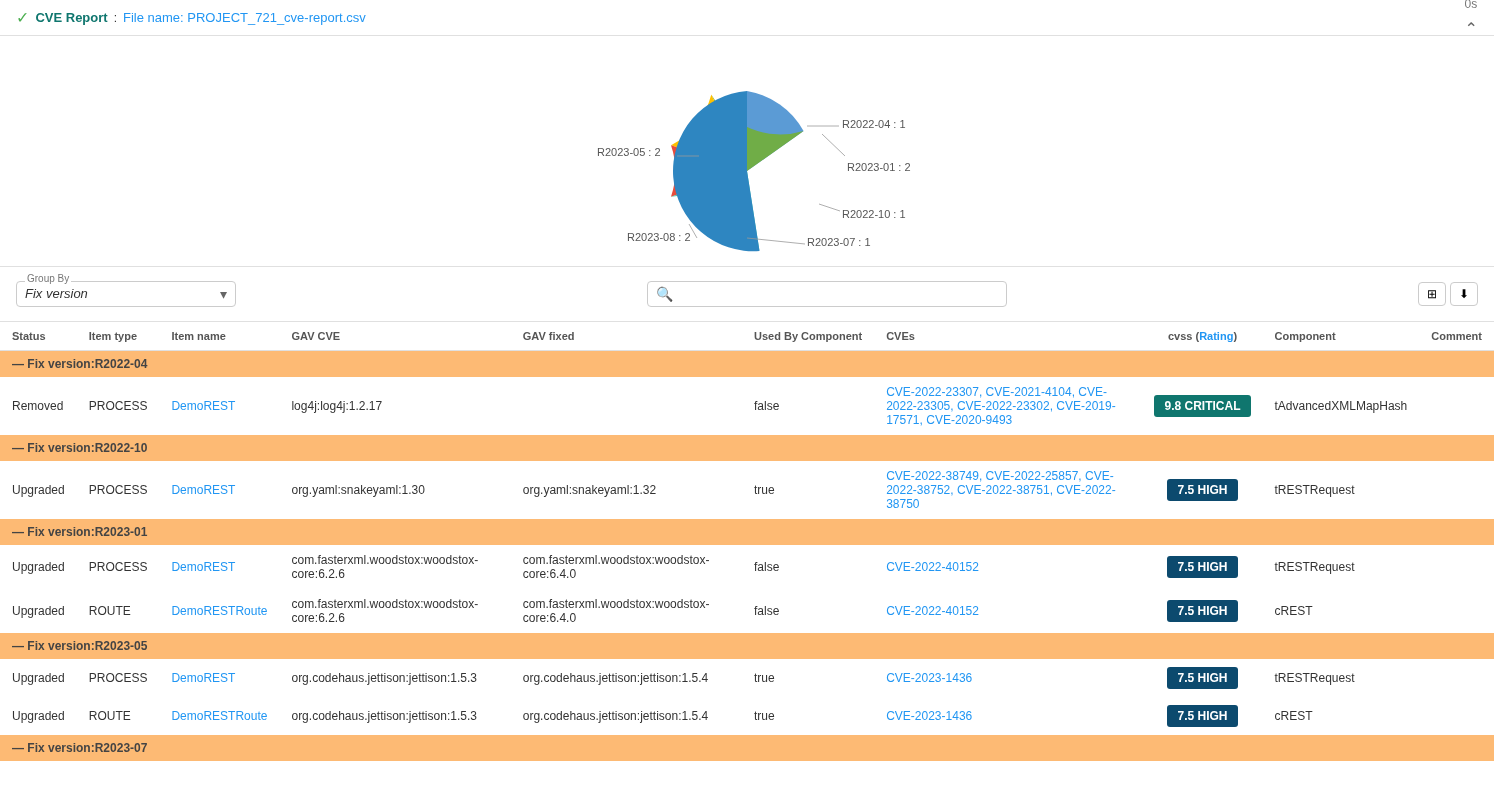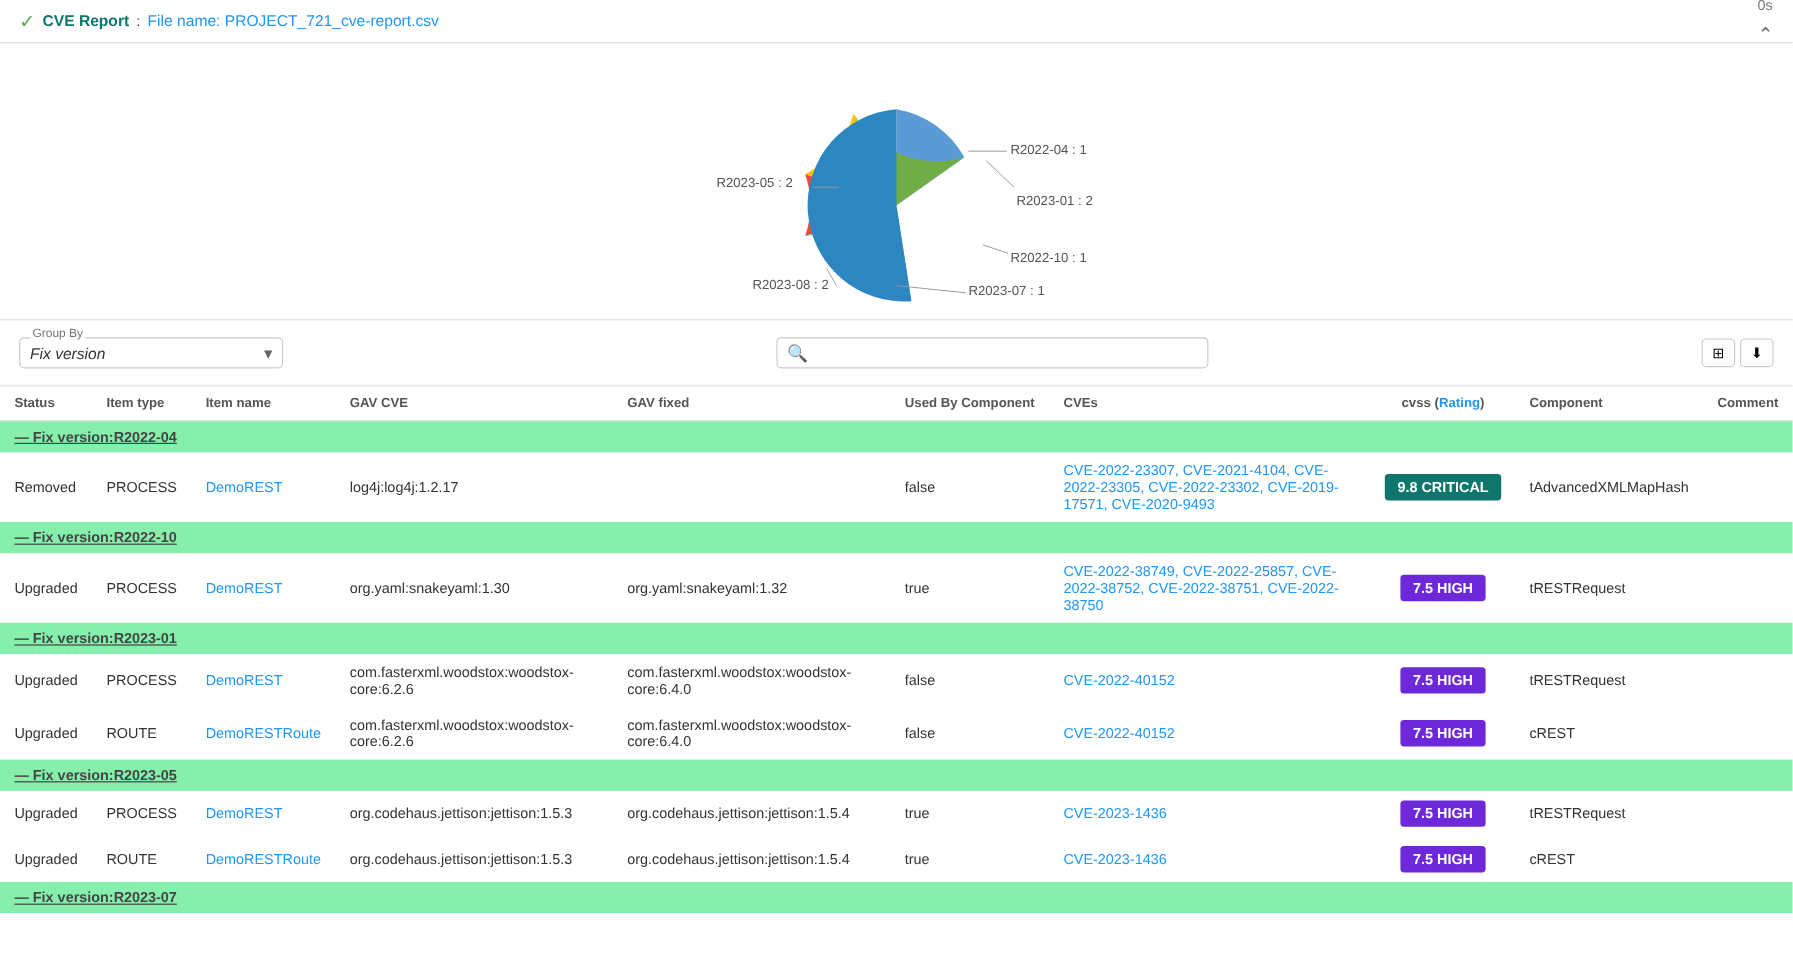--- a/index.html
+++ b/index.html
@@ -25,21 +25,21 @@
     }
     .chart-container { position: relative; width: 420px; height: 200px; }
 
     
     .controls-area {
       display: flex; align-items: center; justify-content: space-between;
       padding: 14px 16px; border-bottom: 1px solid #e0e0e0;
     }
     .group-by-container {
       border: 1px solid #ccc; border-radius: 4px; padding: 4px 8px;
-      width: 220px; display: flex; align-items: flex-end; justify-content: space-between;
+      width: 220px; display: flex; align-items: flex-start; justify-content: space-between;
       position: relative;
     }
     .group-by-label {
       position: absolute; top: -9px; left: 8px; background: #fff;
       font-size: 10px; color: #777; padding: 0 2px;
     }
     .group-by-value { font-size: 13px; color: #333; font-style: italic; }
     .group-by-arrow { color: #666; font-size: 14px; }
 
     .search-container {
@@ -62,32 +62,32 @@
     
     .table-container { overflow-x: auto; }
     table { width: 100%; border-collapse: collapse; }
     thead tr { border-bottom: 1px solid #e0e0e0; }
     th {
       padding: 8px 12px; text-align: left; font-size: 11px;
       font-weight: 600; color: #555; white-space: nowrap;
     }
     td { padding: 8px 12px; font-size: 12px; color: #333; vertical-align: middle; }
     tr.group-row td {
-      background: #86efac; font-weight: bold; font-size: 12px;
-      color: #444; padding: 6px 12px; text-decoration: underline;
+      background: #fdba74; font-weight: bold; font-size: 12px;
+      color: #444; padding: 6px 12px;
     }
     .link-blue { color: #2196f3; cursor: pointer; text-decoration: none; text-align: center; }
 
     .badge {
       display: inline-block; padding: 4px 10px; border-radius: 3px;
       font-weight: bold; font-size: 12px; color: #fff; text-align: center;
       white-space: nowrap;
     }
     .badge-critical { background: #0f766e; }
-    .badge-high { background: #6d28d9; }
+    .badge-high { background: #0c4a6e; }
 
     .cvss-col { text-align: center; }
     th.cvss-header { text-align: center; }
     .cvss-link { color: #2196f3; text-decoration: none; font-size: 11px; }
 
     
     .pie-label { font-size: 11px; fill: #555; }
   </style>
 </head>
 <body>

